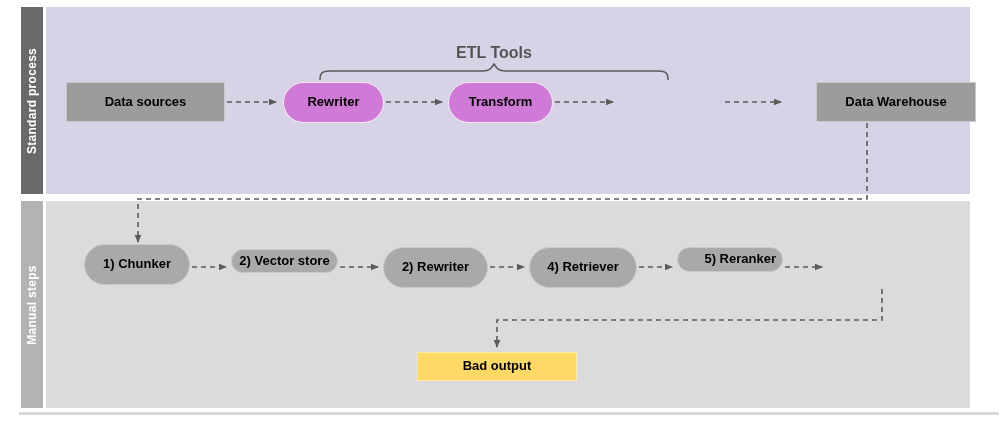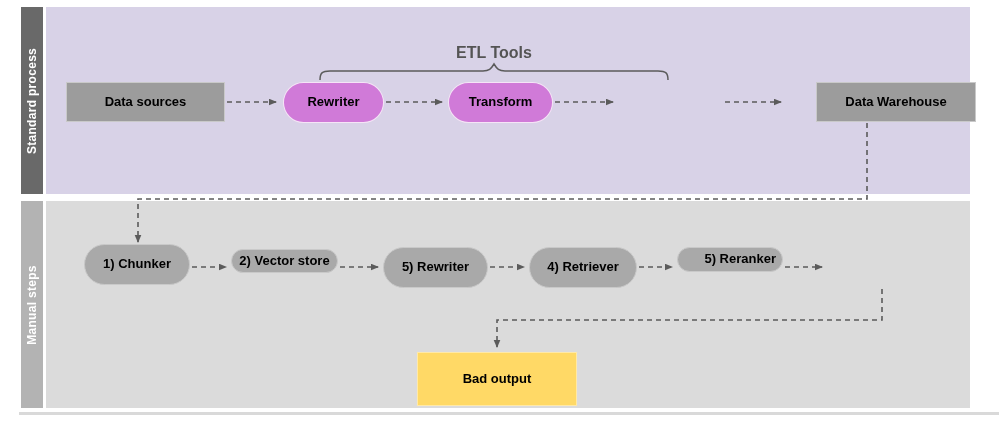--- a/index.html
+++ b/index.html
@@ -49,21 +49,21 @@
   #node-load{left:620px;top:82px;width:103px;height:41px;}
   #node-warehouse{left:787px;top:82px;width:160px;height:40px;margin-left:29px;}
 
   #node-chunker{left:84px;top:244px;width:106px;height:41px;}
   #node-vector{left:231px;top:249px;width:107px;height:24px;}
   #node-rewriter{left:383px;top:247px;width:105px;height:41px;}
   #node-retriever{left:529px;top:247px;width:108px;height:41px;}
   #node-reranker{left:677px;top:247px;width:106px;height:25px;justify-content:flex-end;}
   #node-consolidator{left:827px;top:247px;width:111px;height:41px;}
 
-  #node-bad-output{left:417px;top:352px;width:160px;height:54px;}
+  #node-bad-output{left:417px;top:352px;width:160px;height:29px;}
 
   #etl-label{
     position:absolute;left:424px;top:44px;width:140px;text-align:center;
     color:var(--annotation-text);font-size:16px;font-weight:bold;
   }
 
   #connectors{position:absolute;left:0;top:0;width:1003px;height:430px;pointer-events:none;}
 
   #bottom-separator{
     position:absolute;left:19px;top:412px;width:980px;height:3px;background:#d9d9d9;
@@ -126,21 +126,21 @@
     <span>Data Warehouse</span>
   </div>
 
   <div id="node-chunker" class="node pill gray-pill">
     <span>1) Chunker</span>
   </div>
   <div id="node-vector" class="node pill gray-pill">
     <span>2) Vector store</span>
   </div>
   <div id="node-rewriter" class="node pill gray-pill">
-    <span>5) Rewriter</span>
+    <span>2) Rewriter</span>
   </div>
   <div id="node-retriever" class="node pill gray-pill">
     <span>4) Retriever</span>
   </div>
   <div id="node-reranker" class="node pill gray-pill">
     <span>5) Reranker</span>
   </div>
 
   <div id="node-bad-output" class="node yellow-node">
     <span>Bad output</span>

